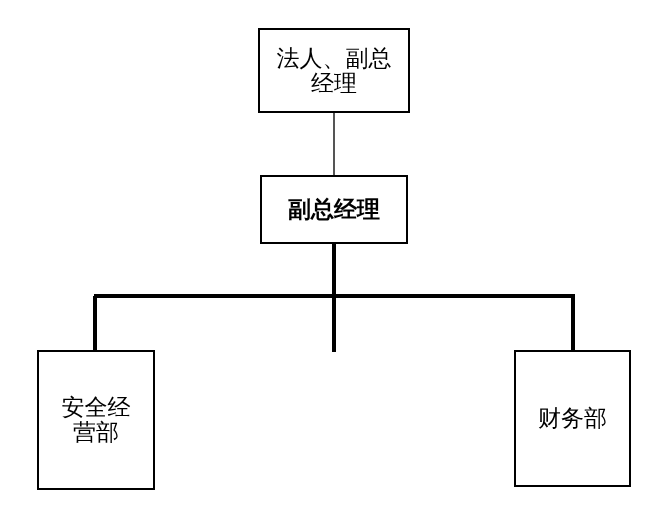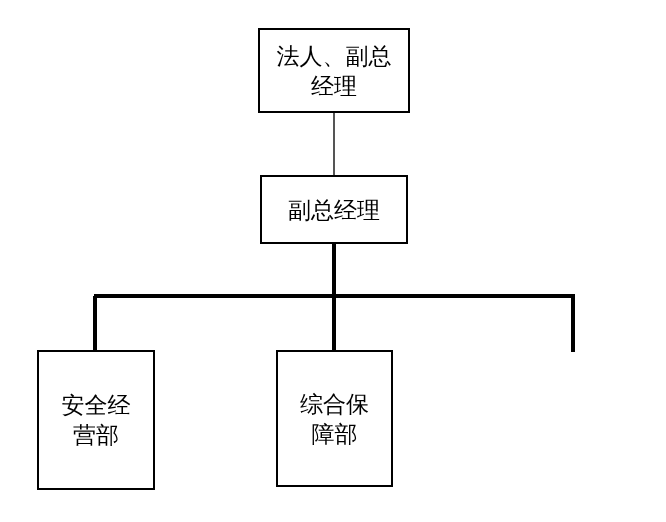--- a/index.html
+++ b/index.html
@@ -24,29 +24,29 @@
     box-sizing: border-box;
     background: #ffffff;
     border: 2px solid #000000;
     display: flex;
     align-items: center;
     justify-content: center;
     text-align: center;
   }
   .node-label {
     font-size: 23px;
-    line-height: 30px;
+    line-height: 25px;
     color: #000000;
     letter-spacing: 0px;
     white-space: pre-line;
     padding: 0 4px;
   }
   
   #node-top        { left: 258px; top: 28px;  width: 152px; height: 85px;  }
-  #node-vice       { left: 260px; top: 175px; width: 148px; height: 69px;  }
+  #node-vice       { left: 260px; top: 175px; width: 148px; height: 69px; font-weight: bold;  }
   #node-safety     { left: 37px;  top: 350px; width: 118px; height: 140px; }
   #node-support    { left: 276px; top: 350px; width: 117px; height: 137px; }
   #node-finance    { left: 514px; top: 350px; width: 117px; height: 137px; }
 
   
   .connector {
     position: absolute;
     background: #000000;
   }
   
@@ -98,19 +98,18 @@
 
   <div class="connector" id="drop-safety"></div>
   <div class="connector" id="drop-support"></div>
   <div class="connector" id="drop-finance"></div>
 
   <div class="node" id="node-safety">
     <span class="node-label">安全经
 营部</span>
   </div>
 
-  <div class="node" id="node-support">
-    <span class="node-label">综合保
-障部</span>
+
+  <div class="node" id="node-finance">
+    <span class="node-label">财务部</span>
   </div>
-
 
 </div>
 
 </body></html>

